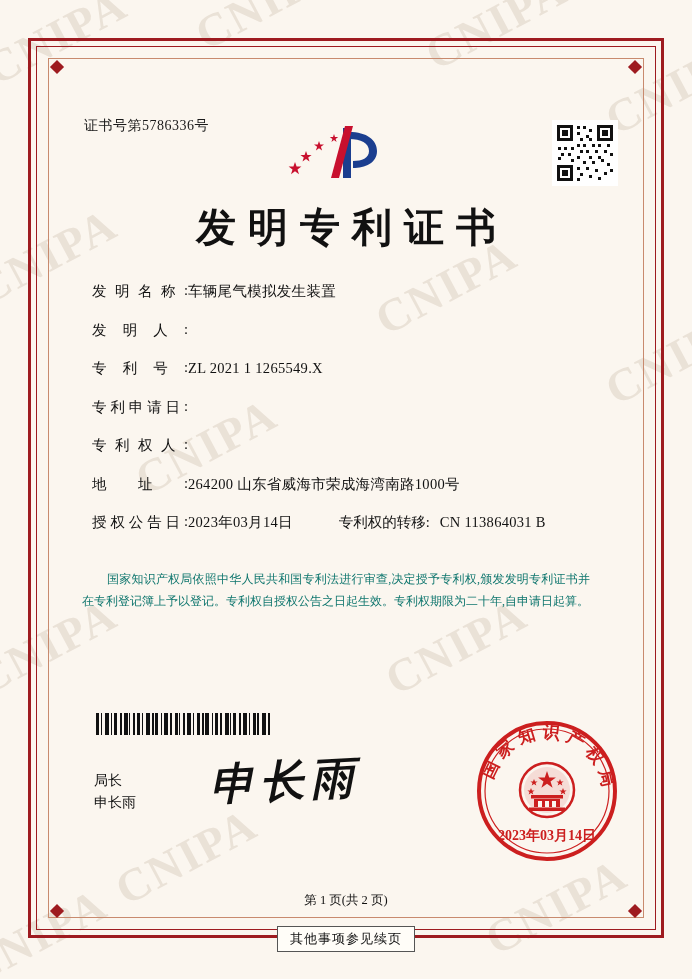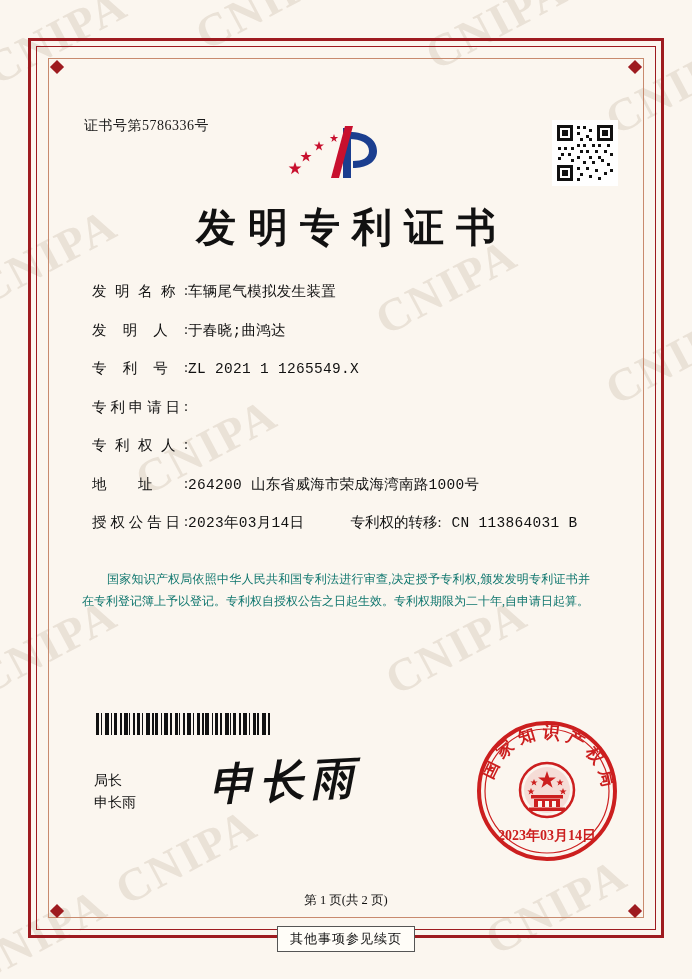--- a/index.html
+++ b/index.html
@@ -158,21 +158,20 @@
     width: 96px;
     flex: 0 0 96px;
     letter-spacing: 0px;
     display: flex;
     justify-content: space-between;
   }
   .row .label.compact { letter-spacing: 0; }
   .row .value {
     flex: 1;
     letter-spacing: 0.3px;
-    font-family: Liberation Mono, monospace;
   }
   .row.dual .value {
     flex: 0 0 auto;
     margin-right: 46px;
   }
   .row.dual .label2 {
     flex: 0 0 auto;
     margin-right: 10px;
   }
 
@@ -392,21 +391,20 @@
         </div>
       <div class="value">车辆尾气模拟发生装置</div>
     </div>
     <div class="row">
       <div class="label">
           <span>发</span>
           <span>明</span>
           <span>人</span>
           <span>:</span>
         </div>
-      <div class="value">于春晓;曲鸿达</div>
     </div>
     <div class="row">
       <div class="label">
           <span>专</span>
           <span>利</span>
           <span>号</span>
           <span>:</span>
         </div>
       <div class="value">ZL 2021 1 1265549.X</div>
     </div>

